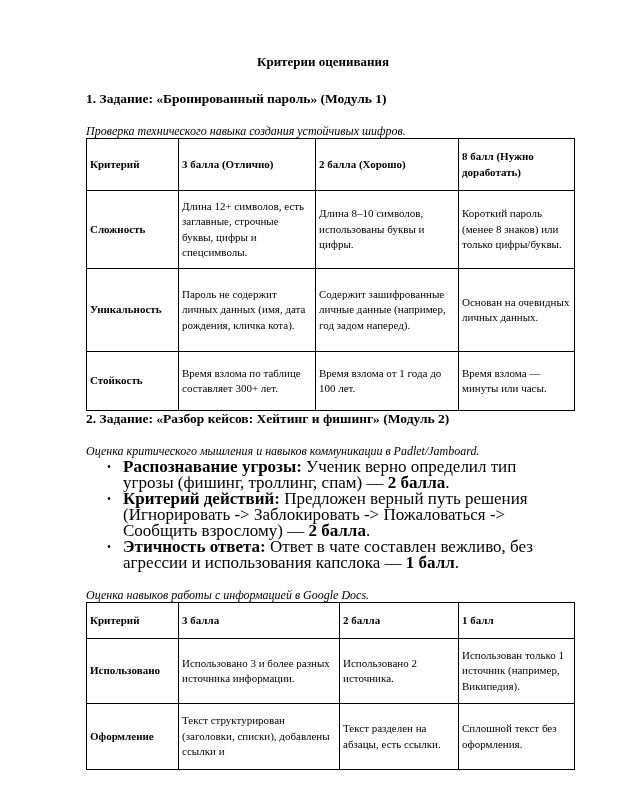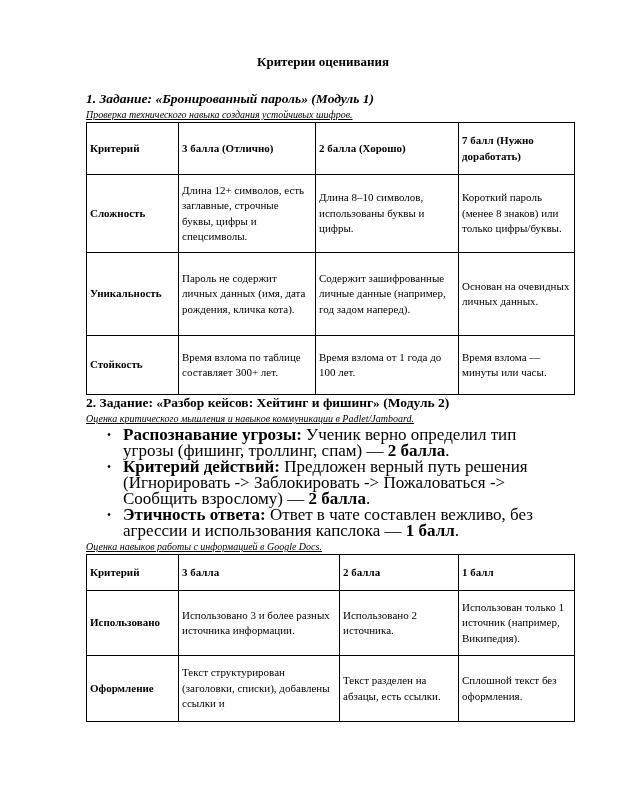--- a/index.html
+++ b/index.html
@@ -15,26 +15,26 @@
     padding: 55px 58px 0 86px;
   }
   .title {
     font-size: 13px; font-weight: bold;
     text-align: center; line-height: 14px;
   }
   h2.section-heading {
     font-size: 13.5px; font-weight: bold;
     line-height: 16px;
   }
-  .s1 h2.section-heading { margin-top: 22px; font-style: italic; }
+  .s1 h2.section-heading { margin-top: 22px; }
   .s2 h2.section-heading { margin-top: 0; }
   .s3 h2.section-heading { margin-top: 2px; }
   p.subtitle {
-    font-style: italic; font-size: 10px;
-    line-height: 14px; margin-top: 1px; text-decoration: underline;
+    font-style: italic; font-size: 12px;
+    line-height: 14px; margin-top: 17px;
   }
   table.rubric {
     border-collapse: collapse; table-layout: fixed;
     width: 488px; margin-top: 0;
     border: 1.5px solid #000;
   }
   table.rubric th, table.rubric td {
     border: 1px solid #000;
     font-size: 11px; line-height: 15.5px;
     vertical-align: middle;
@@ -83,21 +83,21 @@
           <col style="width: 92px;">
           <col style="width: 137px;">
           <col style="width: 143px;">
           <col style="width: 116px;">
         </colgroup>
         <tbody>
           <tr>
             <th>Критерий</th>
             <th>3 балла (Отлично)</th>
             <th>2 балла (Хорошо)</th>
-            <th>7 балл (Нужно доработать)</th>
+            <th>8 балл (Нужно доработать)</th>
           </tr>
           <tr>
             <th>Сложность</th>
             <td>Длина 12+ символов, есть заглавные, строчные буквы, цифры и спецсимволы.</td>
             <td>Длина 8–10 символов, использованы буквы и цифры.</td>
             <td>Короткий пароль (менее 8 знаков) или только цифры/буквы.</td>
           </tr>
           <tr>
             <th>Уникальность</th>
             <td>Пароль не содержит личных данных (имя, дата рождения, кличка кота).</td>

